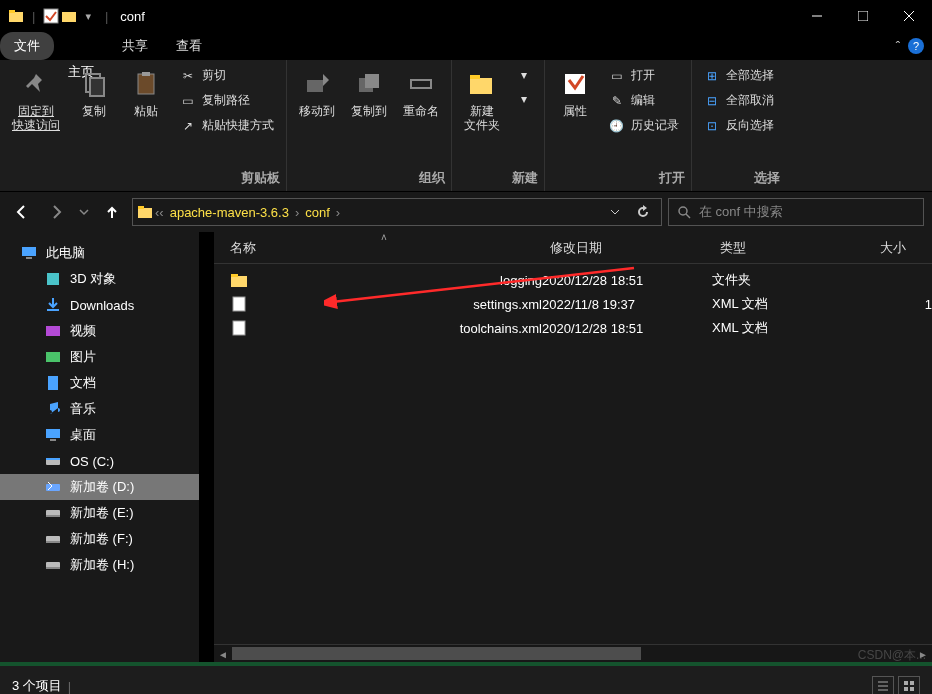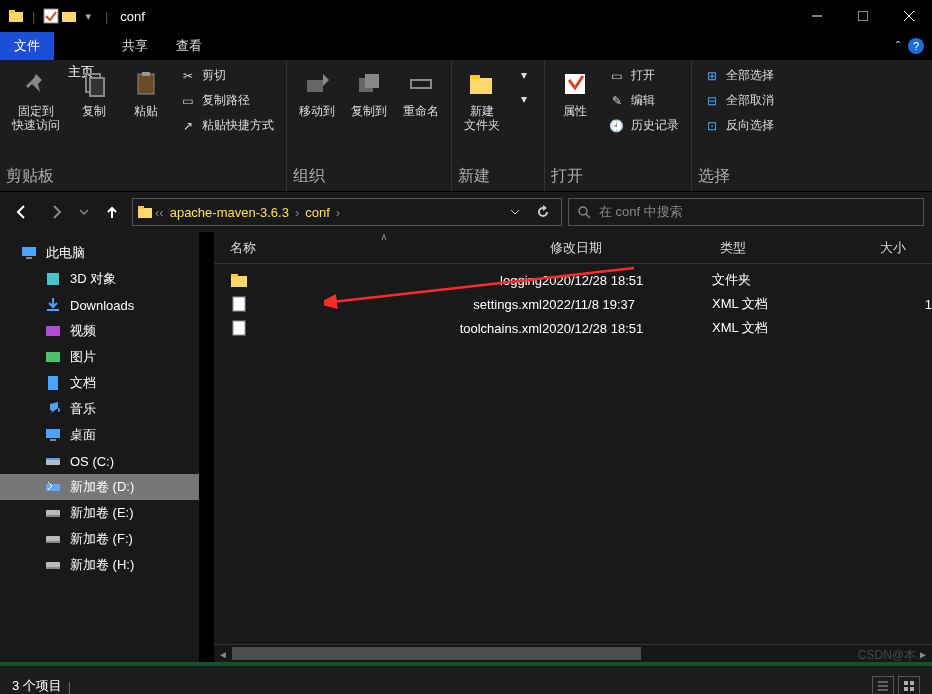--- a/index.html
+++ b/index.html
@@ -9,47 +9,47 @@
 .titlebar { height: 32px; background: #000; display: flex; align-items: center; }
 .titlebar-icons { display: flex; align-items: center; padding-left: 8px; gap: 2px; }
 .titlebar-sep { color: #555; margin: 0 6px; }
 .titlebar-title { color: #fff; margin-left: 4px; }
 .win-controls { margin-left: auto; display: flex; }
 .win-btn { width: 46px; height: 32px; display: flex; align-items: center; justify-content: center; color: #fff; }
 
 
 .menutabs { height: 28px; background: #000; display: flex; align-items: stretch; }
 .menutab { padding: 0 14px; display: flex; align-items: center; color: #ddd; font-size: 13px; }
-.menutab.file { background: #1d4ed8; color: #fff; }
+.menutab.file { background: #404040; color: #fff; border-radius: 13px; }
 .menutab.active { background: #1d1d1d; color: #fff; margin-top: 40px; }
 .menutabs-right { margin-left: auto; display: flex; align-items: center; padding-right: 8px; gap: 8px; }
 .help-icon { width: 16px; height: 16px; background: #1a6fd6; border-radius: 50%; color: #fff; display: flex; align-items: center; justify-content: center; font-size: 11px; }
 
 
 .ribbon { height: 132px; background: #1d1d1d; display: flex; border-bottom: 1px solid #000; }
 .ribbon-group { display: flex; flex-direction: column; border-right: 1px solid #333; padding: 4px 6px 2px; }
 .ribbon-group-content { flex: 1; display: flex; align-items: flex-start; gap: 4px; }
-.ribbon-group-label { text-align: left; color: #aaa; font-size: 16px; padding: 2px 0; }
+.ribbon-group-label { text-align: right; color: #aaa; font-size: 13px; padding: 2px 0; font-weight: bold; }
 .ribbon-btn-large { display: flex; flex-direction: column; align-items: center; justify-content: flex-start; padding: 4px 6px; color: #ddd; font-size: 12px; min-width: 48px; text-align: center; gap: 4px; }
 .ribbon-btn-large .ico { width: 32px; height: 32px; display: flex; align-items: center; justify-content: center; }
 .ribbon-btn-large span { line-height: 1.2; }
 .ribbon-col { display: flex; flex-direction: column; gap: 2px; }
 .ribbon-btn-small { display: flex; align-items: center; gap: 6px; padding: 3px 6px; color: #ddd; font-size: 12px; white-space: nowrap; }
 .ribbon-btn-small .ico { width: 16px; height: 16px; display: flex; align-items: center; justify-content: center; }
 
 
 .navbar { height: 40px; background: #191919; display: flex; align-items: center; padding: 0 8px; gap: 6px; }
 .nav-arrow { width: 28px; height: 28px; display: flex; align-items: center; justify-content: center; color: #888; }
 .nav-arrow.enabled { color: #fff; }
 .addr-box { flex: 1; height: 28px; background: #191919; border: 1px solid #535353; display: flex; align-items: center; padding: 0 4px; }
 .addr-seg { display: flex; align-items: center; gap: 4px; padding: 0 4px; color: #fde047; font-size: 13px; }
 .addr-sep { color: #888; padding: 0 2px; }
 .addr-right { margin-left: auto; display: flex; }
 .addr-btn { width: 28px; height: 26px; display: flex; align-items: center; justify-content: center; color: #ddd; }
-.search-box { width: 356px; height: 28px; background: #191919; border: 1px solid #535353; display: flex; align-items: center; padding: 0 8px; color: #888; gap: 8px; }
+.search-box { width: 256px; height: 28px; background: #191919; border: 1px solid #535353; display: flex; align-items: center; padding: 0 8px; color: #888; gap: 8px; }
 
 
 .main { display: flex; height: 430px; background: #191919; }
 .sidebar { width: 200px; background: #191919; overflow-y: auto; border-right: 1px solid #000; padding-top: 8px; }
 .tree-item { display: flex; align-items: center; gap: 8px; padding: 4px 8px 4px 28px; color: #fff; font-size: 13px; }
 .tree-item.root { padding-left: 20px; font-weight: normal; }
 .tree-item.selected { background: #777; }
 .tree-item .ico { width: 18px; height: 18px; display: flex; align-items: center; justify-content: center; }
 .tree-child { padding-left: 44px; }
 
@@ -147,21 +147,21 @@
 
 <div class="ribbon">
   <div class="ribbon-group">
     <div class="ribbon-group-content">
       <div class="ribbon-btn-large">
         <span class="ico">
             <svg width="28" height="28">
               <path d="M14 4 L20 10 L16 14 L18 22 L10 14 L6 18 L4 16 L8 12 L12 8 Z" fill="#888"></path>
             </svg>
           </span>
-        <span style="white-space:pre-line;">固定到
+        <span style="white-space:pre-line;text-decoration:underline;">固定到
 快速访问</span>
       </div>
       <div class="ribbon-btn-large">
         <span class="ico">
             <svg width="28" height="28">
               <rect x="6" y="4" width="14" height="18" fill="none" stroke="#888" stroke-width="2"></rect>
               <rect x="10" y="8" width="14" height="18" fill="#333" stroke="#888" stroke-width="2"></rect>
             </svg>
           </span>
         <span>复制</span>

